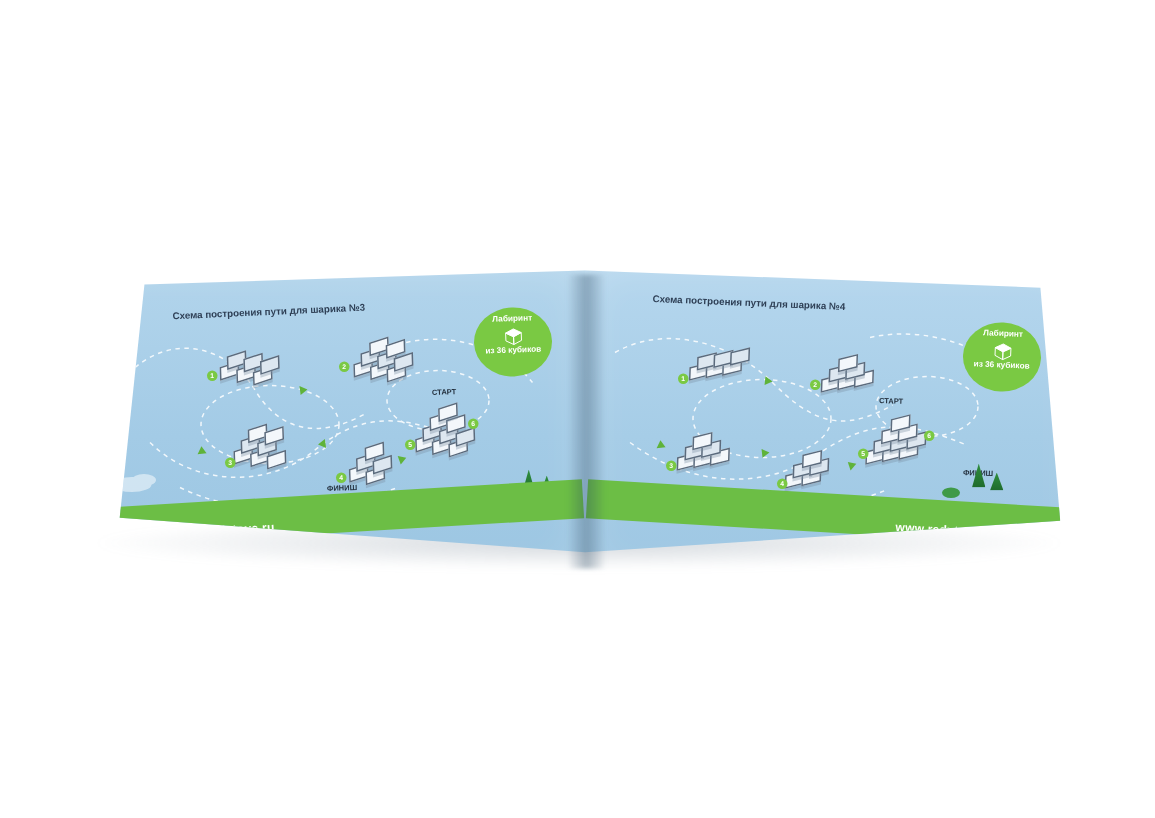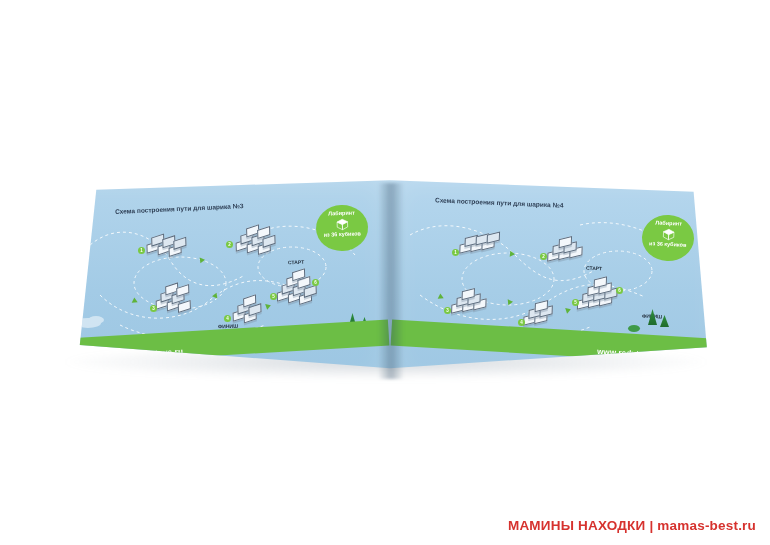--- a/index.html
+++ b/index.html
@@ -421,19 +421,14 @@
       <div class="tree" style="left:258px; top:134px;"></div>
       <div class="tree" style="left:270px; top:140px; height:12px;"></div>
 
       <div class="green-strip"></div>
       <div class="site-url">www.redytoys.ru</div>
     </div>
 
     <div class="spine"></div>
   </div>
 
-  <div class="footer">
-    <span>МАМИНЫ НАХОДКИ</span>
-    <span class="sep">|</span>
-    <span>mamas-best.ru</span>
-  </div>
 
 </div>
 
 </body></html>

